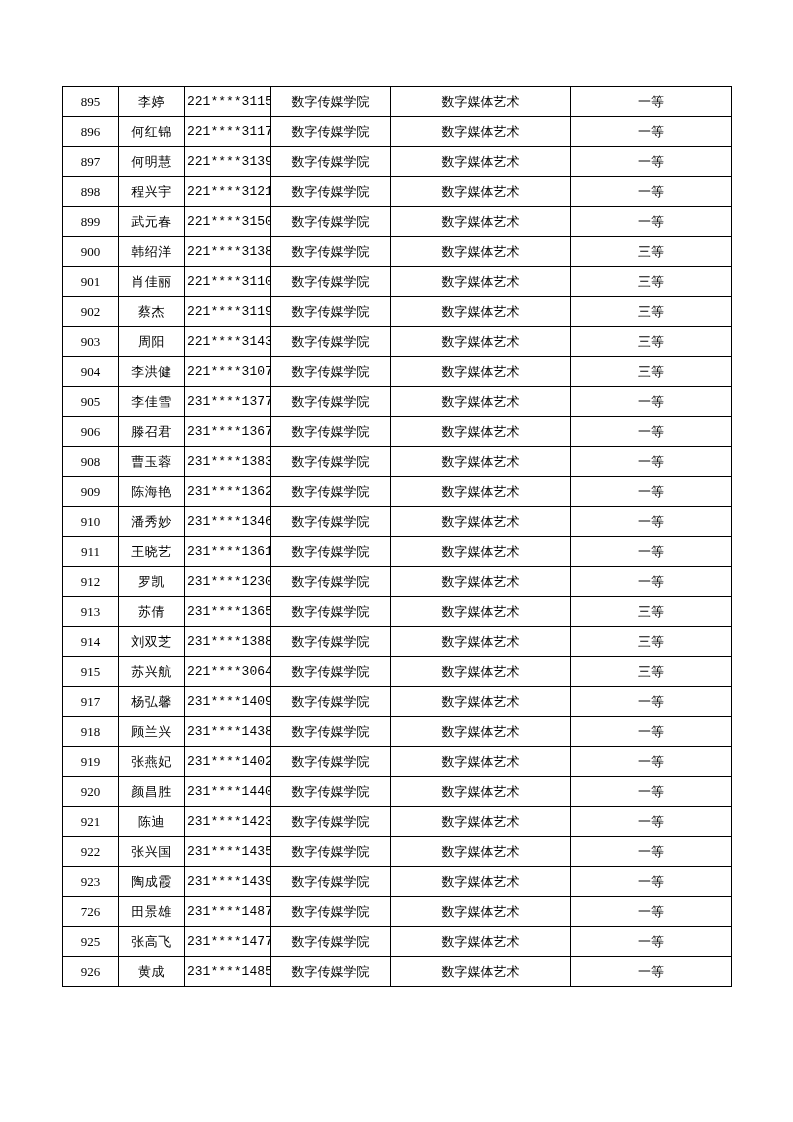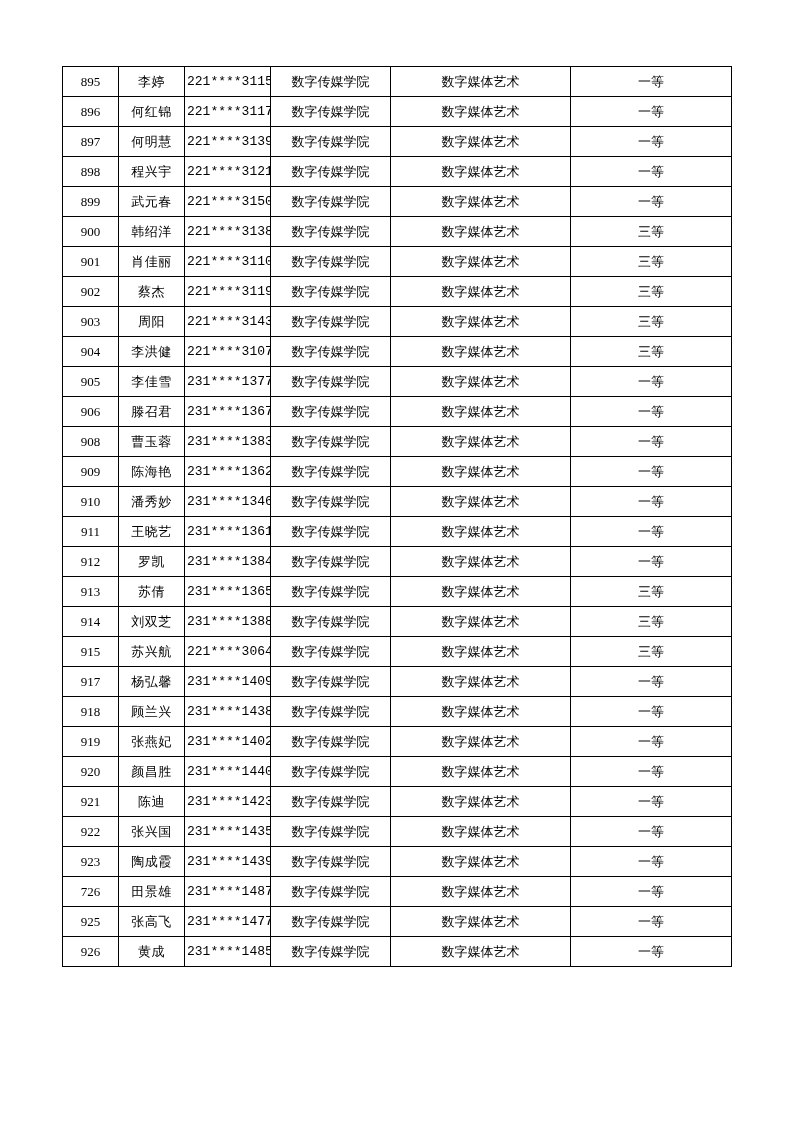--- a/index.html
+++ b/index.html
@@ -11,21 +11,21 @@
     width: 793px;
     height: 1122px;
     font-family: "DejaVu Sans", "Liberation Sans", sans-serif;
     color: #000000;
   }
   .page {
     position: relative;
     width: 793px;
     height: 1122px;
     box-sizing: border-box;
-    padding: 66px 62px 0 62px;
+    padding: 86px 62px 0 62px;
   }
   table.roster {
     border-collapse: collapse;
     table-layout: fixed;
     width: 669px;
     margin: 0;
   }
   table.roster col.c-no      { width: 56px; }
   table.roster col.c-name    { width: 66px; }
   table.roster col.c-id      { width: 86px; }
@@ -203,21 +203,21 @@
           <td class="cell-no">911</td>
           <td class="cell-name">王晓艺</td>
           <td class="cell-id">231****1361</td>
           <td class="cell-college">数字传媒学院</td>
           <td class="cell-major">数字媒体艺术</td>
           <td class="cell-award">一等</td>
         </tr>
         <tr>
           <td class="cell-no">912</td>
           <td class="cell-name">罗凯</td>
-          <td class="cell-id">231****1384</td>
+          <td class="cell-id">231****1230</td>
           <td class="cell-college">数字传媒学院</td>
           <td class="cell-major">数字媒体艺术</td>
           <td class="cell-award">一等</td>
         </tr>
         <tr>
           <td class="cell-no">913</td>
           <td class="cell-name">苏倩</td>
           <td class="cell-id">231****1365</td>
           <td class="cell-college">数字传媒学院</td>
           <td class="cell-major">数字媒体艺术</td>

